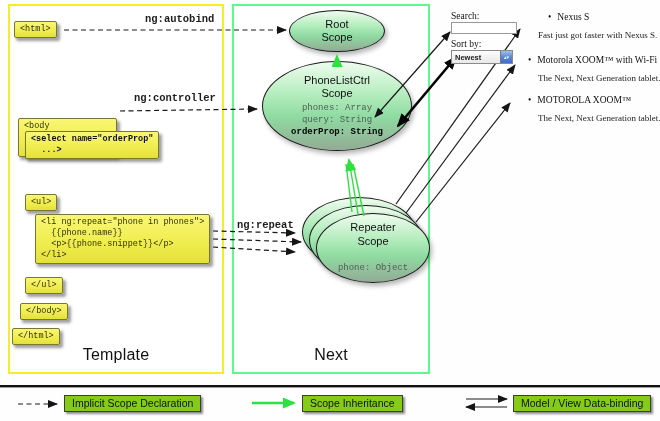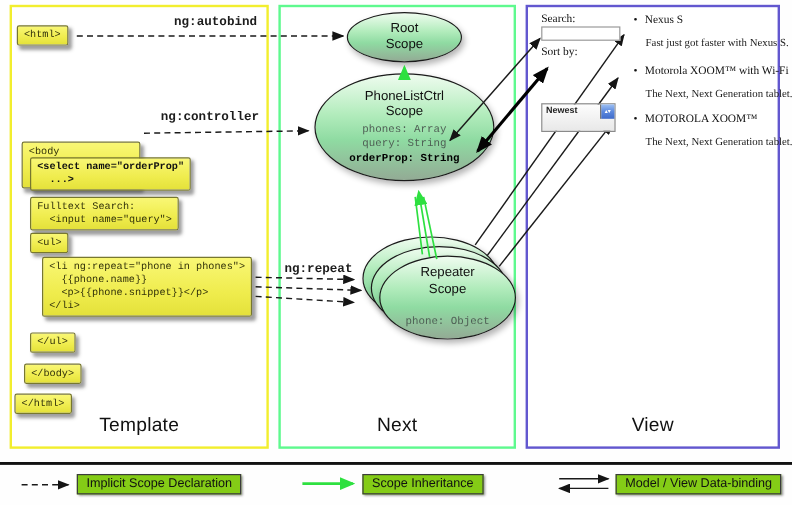--- a/index.html
+++ b/index.html
@@ -42,23 +42,23 @@
   .rep { width:114px; height:70px; }
   #rep-back  { left:302px; top:197px; z-index:2; }
   #rep-mid   { left:309px; top:205px; z-index:3; }
   #rep-front { left:316px; top:213px; z-index:4;gap:12px; }
 
   
   .vlabel { position:absolute; z-index:6; font-family:"Liberation Serif", serif; font-size:9.5px; color:#111; }
   #search-input { position:absolute; left:451px; top:22px; width:66px; height:12px; z-index:6;
                   border:1px solid #9a9a9a; background:#fff; font-size:8px; padding:0 2px;
                   font-family:"Liberation Serif", serif; }
-  #sort-select { position:absolute; left:451px; top:50px; width:62px; height:24px; z-index:6;
+  #sort-select { position:absolute; left:451px; top:50px; width:62px; height:14px; z-index:6;
                  border:1px solid #8a8a8a; background:linear-gradient(180deg,#fdfdfd,#e8e8e8);
-                 display:flex; cursor:default;margin-top:36px; }
+                 display:flex; align-items:center; cursor:default; }
   #sort-select .val { flex:1; font-size:7.5px; font-weight:bold; padding-left:3px;
                       font-family:"Liberation Sans", sans-serif; color:#222; }
   #sort-select .stepper { width:12px; height:12px; margin-right:0;
                           background:linear-gradient(180deg,#9dc0f4 0%,#5b88dd 50%,#3f6bca 100%);
                           border-left:1px solid #777; color:#fff; font-size:5px; line-height:5px;
                           display:flex; flex-direction:column; align-items:center; justify-content:center; }
   .vitem-title { position:absolute; z-index:6; font-family:"Liberation Serif", serif;
                  font-size:9.5px; color:#101010; white-space:nowrap; }
   .vitem-title .bullet { margin-right:6px; }
   .vitem-snip { position:absolute; z-index:6; font-family:"Liberation Serif", serif;
@@ -84,23 +84,20 @@
 </head>
 <body>
 
 <div id="stage">
 
   <div id="col-template" class="col">
     <div class="col-label">Template</div>
   </div>
   <div id="col-model" class="col">
     <div class="col-label">Next</div>
-  </div>
-  <div id="col-view" class="col">
-    <div class="col-label">View</div>
   </div>
 
   <svg id="arrows" viewBox="0 0 660 421">
     <defs>
       <marker id="mB" markerUnits="userSpaceOnUse" markerWidth="10" markerHeight="8" refX="9" refY="4" orient="auto-start-reverse">
         <path d="M0,0L10,4L0,8z" fill="#151515"></path>
       </marker>
       <marker id="mBL" markerUnits="userSpaceOnUse" markerWidth="14" markerHeight="11" refX="12" refY="5.5" orient="auto-start-reverse">
         <path d="M0,0L14,5.5L0,11z" fill="#050505"></path>
       </marker>
@@ -149,22 +146,20 @@
       <line x1="507" y1="407" x2="466" y2="407" marker-end="url(#mB)"></line>
     </g>
   </svg>
 
   <div class="codebox" style="left:14px; top:21px;">&lt;html&gt;</div>
   <div class="codebox" style="left:18px; top:89px;margin-top:29px;">&lt;body
  ng:controller=
  "PhoneListCtrl"&gt;</div>
   <div class="codebox bold" style="left:25px; top:131px;">&lt;select name="orderProp"
   ...&gt;</div>
-  <div class="codebox" style="left:25px; top:164px;">Fulltext Search:
-  &lt;input name="query"&gt;</div>
   <div class="codebox" style="left:25px; top:194px;">&lt;ul&gt;</div>
   <div class="codebox" style="left:35px; top:214px;">&lt;li ng:repeat="phone in phones"&gt;
   {{phone.name}}
   &lt;p&gt;{{phone.snippet}}&lt;/p&gt;
 &lt;/li&gt;</div>
   <div class="codebox" style="left:25px; top:277px;">&lt;/ul&gt;</div>
   <div class="codebox" style="left:20px; top:303px;">&lt;/body&gt;</div>
   <div class="codebox" style="left:12px; top:328px;">&lt;/html&gt;</div>
 
   <div class="anno" style="left:145px; top:13px;">ng:autobind</div>
@@ -197,21 +192,21 @@
   </div>
 
   <div class="vlabel" style="left:451px; top:11px;">Search:</div>
   <input id="search-input" type="text" value="" style="">
   <div class="vlabel" style="left:451px; top:39px;">Sort by:</div>
   <div id="sort-select">
     <span class="val">Newest</span>
     <span class="stepper">▴▾</span>
   </div>
 
-  <div class="vitem-title" style="left:528px; top:12px;text-align:center;">
+  <div class="vitem-title" style="left:548px; top:12px;text-align:center;">
     <span class="bullet">•</span><span>Nexus S</span>
   </div>
   <div class="vitem-snip" style="left:538px; top:30px;">Fast just got faster with Nexus S.</div>
 
   <div class="vitem-title" style="left:528px; top:55px;">
     <span class="bullet">•</span><span>Motorola XOOM™ with Wi-Fi</span>
   </div>
   <div class="vitem-snip" style="left:538px; top:73px;">The Next, Next Generation tablet.</div>
 
   <div class="vitem-title" style="left:528px; top:95px;">

